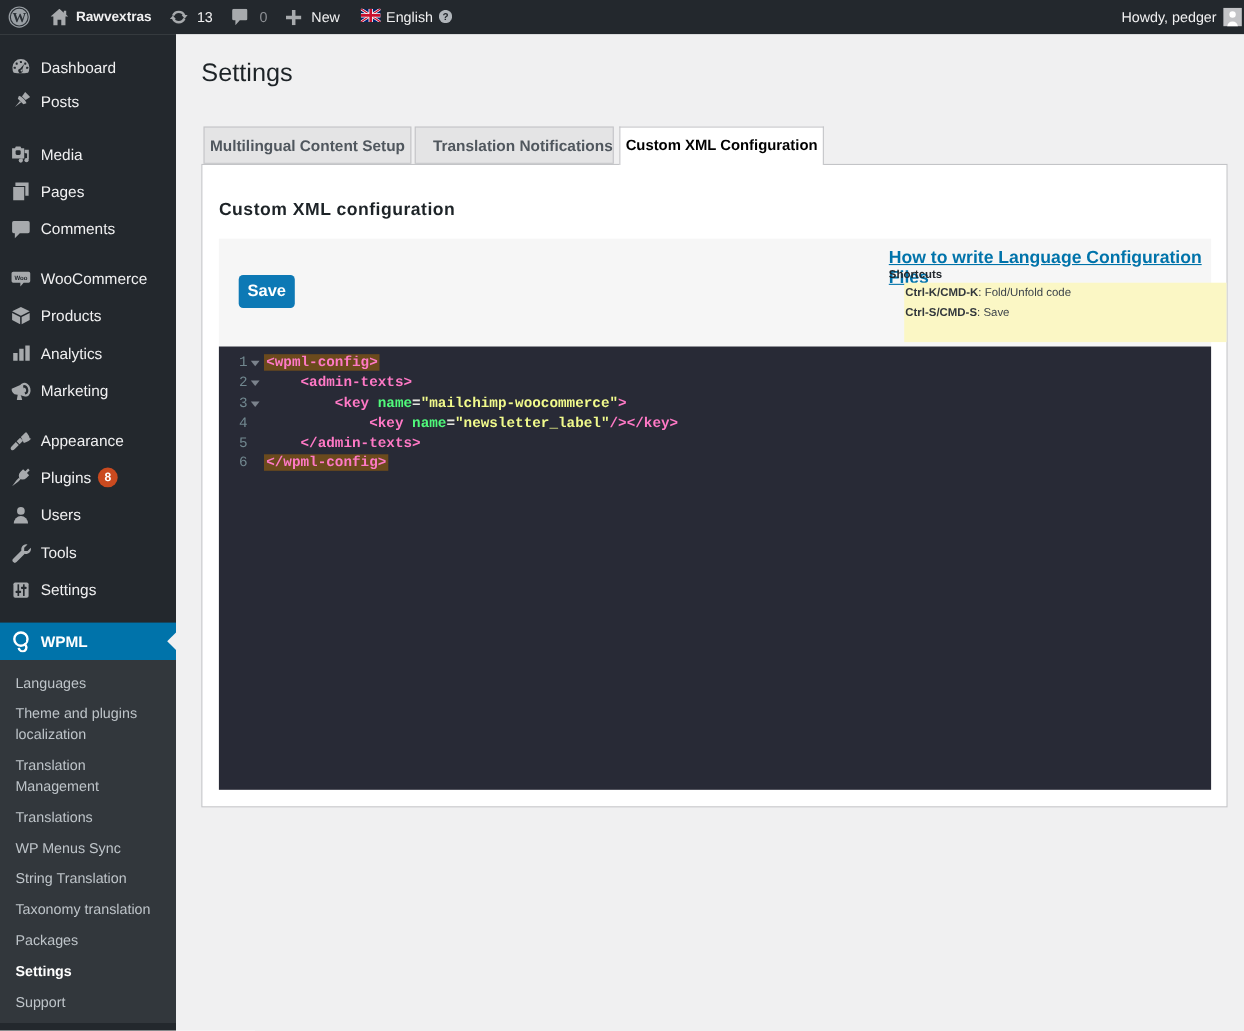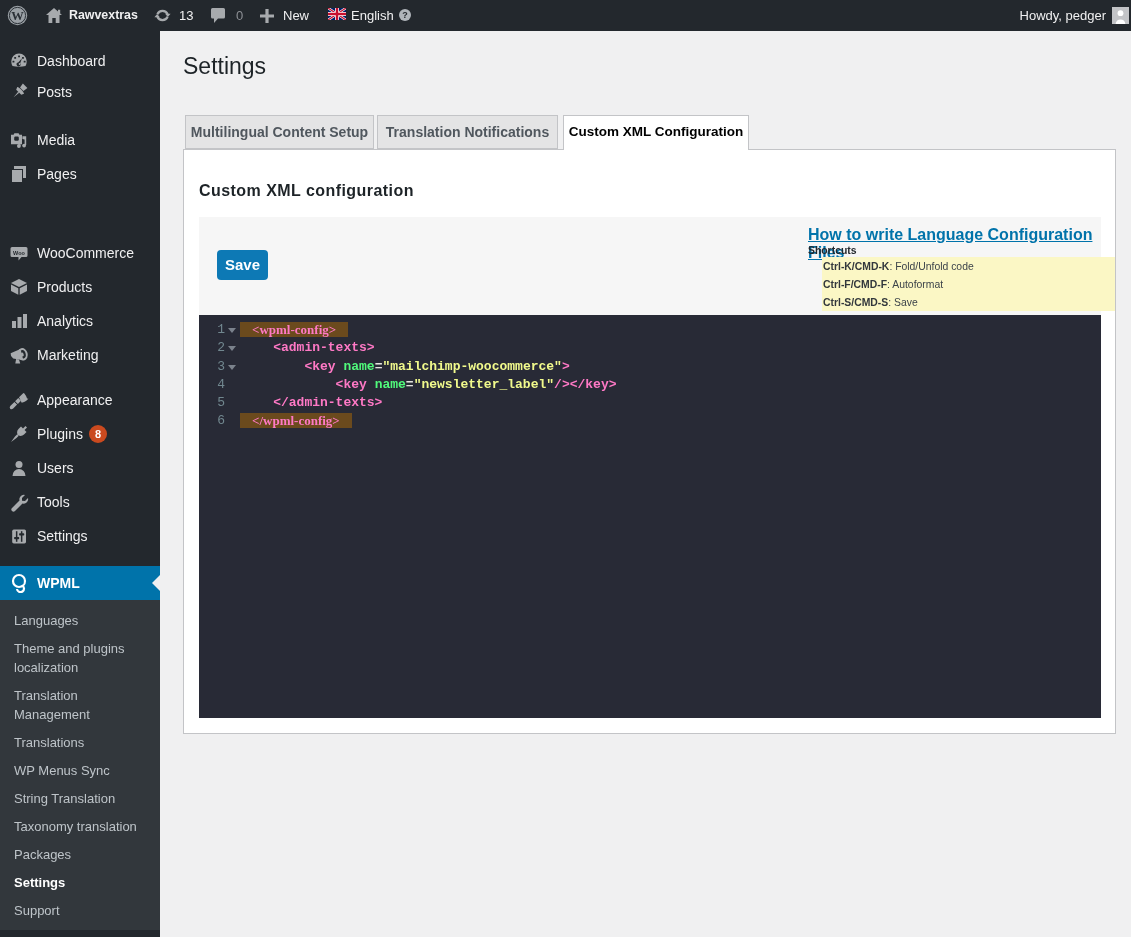--- a/index.html
+++ b/index.html
@@ -31,21 +31,21 @@
 #editor { position:absolute; left:199px; top:315px; width:902px; height:403px; background:#282a36; font-family:"Liberation Mono", monospace; font-size:13px; font-weight:bold; padding-top:6px; }
 .cl { height:18.3px; line-height:18.3px; white-space:pre; position:relative; }
 .ln { position:absolute; left:0; width:26px; text-align:right; color:#71878f; font-weight:normal; }
 .fold { position:absolute; left:29px; top:0; width:0; height:0; }
 .fold:after { content:""; position:absolute; top:7px; left:0; border:4px solid transparent; border-top:5px solid #7b828c; }
 .code { position:absolute; left:43px; }
 .pink { color:#ff79c6; }
 .green { color:#50fa7b;text-align:right; }
 .yel { color:#f1fa8c; }
 .wht { color:#e4e4df; }
-.hl { background:#6b4a1d; padding:0 12px; margin:4px -2px;font-family:Liberation Serif, serif; }
+.hl { background:#6b4a1d; padding:0 2px; margin:4px -2px; }
 </style>
 </head>
 <body>
 <div id="topbar">
 
   <svg class="itm" style="left:7px;top:5px" width="21" height="21" viewBox="0 0 21 21">
     <circle cx="10.5" cy="10.5" r="9.7" fill="#9aa0a5"></circle>
     <circle cx="10.5" cy="10.5" r="8.1" fill="none" stroke="#2b3137" stroke-width="1"></circle>
     <text x="10.5" y="14.8" font-size="12.5" font-weight="bold" fill="#2b3137" text-anchor="middle" font-family="Liberation Serif">W</text>
   </svg>
@@ -133,20 +133,26 @@
           <path d="M8.4 16 L11.4 13.4 L11.4 16 Z"></path>
         </g>
       </svg>
     <span class="lbl">Media</span>
   </div>
   <div class="mi" style="top:126px">
     <svg class="ico" viewBox="0 0 20 20">
         <path fill="#a7aaad" d="M5 2 H17 V14 H14 V5 H5 Z M3 6 H13 V18 H3 Z"></path>
       </svg>
     <span class="lbl">Pages</span>
+  </div>
+  <div class="mi" style="top:160px">
+    <svg class="ico" viewBox="0 0 20 20">
+        <path fill="#a7aaad" d="M3.5 3 H16.5 A1.5 1.5 0 0 1 18 4.5 V12.5 A1.5 1.5 0 0 1 16.5 14 H9 L4.5 18.5 V14 H3.5 A1.5 1.5 0 0 1 2 12.5 V4.5 A1.5 1.5 0 0 1 3.5 3 Z"></path>
+      </svg>
+    <span class="lbl">Comments</span>
   </div>
   <div class="mi" style="top:205px">
     <svg class="ico" viewBox="0 0 20 20">
         <path fill="#a7aaad" d="M3 4 H17 A1.5 1.5 0 0 1 18.5 5.5 V12.5 A1.5 1.5 0 0 1 17 14 H12.5 L9.5 17.5 V14 H3 A1.5 1.5 0 0 1 1.5 12.5 V5.5 A1.5 1.5 0 0 1 3 4 Z"></path>
         <text x="10" y="11.5" font-size="5.5" font-weight="bold" fill="#23282d" text-anchor="middle" font-family="Liberation Sans">Woo</text>
       </svg>
     <span class="lbl">WooCommerce</span>
   </div>
   <div class="mi" style="top:239px">
     <svg class="ico" viewBox="0 0 20 20">
@@ -229,31 +235,30 @@
     <div class="si">String Translation</div>
     <div class="si">Taxonomy translation</div>
     <div class="si">Packages</div>
     <div class="si" style="color:#fff;font-weight:bold">Settings</div>
     <div class="si">Support</div>
   </div>
 </div>
 
 <div id="content-title">Settings</div>
 <div class="tab" style="left:185px;width:189px;">Multilingual Content Setup</div>
-<div class="tab" style="left:377px;width:181px;">Translation Notifications</div>
+<div class="tab" style="left:377px;width:181px;text-align:right;">Translation Notifications</div>
 <div class="tab" id="tab3" style="left:563px;width:186px;">Custom XML Configuration</div>
 <div id="panel"></div>
 <div id="panel-h">Custom XML configuration</div>
 <div id="toolbar"></div>
 <div id="savebtn">Save</div>
 <div id="howto">How to write Language Configuration Files</div>
 <div id="shortcuts-h">Shortcuts</div>
 <div id="yellowbox">
   <div><b>Ctrl-K/CMD-K</b>: Fold/Unfold code</div>
-  <div><b>Ctrl-F/CMD-F</b>: Autoformat</div>
   <div><b>Ctrl-S/CMD-S</b>: Save</div>
 </div>
 <div id="editor">
   <div class="cl"><span class="ln">1</span><span class="fold"></span><span class="code"><span class="pink hl">&lt;wpml-config&gt;</span></span></div>
   <div class="cl"><span class="ln">2</span><span class="fold"></span><span class="code"><span class="pink">    &lt;admin-texts&gt;</span></span></div>
   <div class="cl"><span class="ln">3</span><span class="fold"></span><span class="code"><span class="pink">        &lt;key </span><span class="green">name</span><span class="wht">=</span><span class="yel">"mailchimp-woocommerce"</span><span class="pink">&gt;</span></span></div>
   <div class="cl"><span class="ln">4</span><span class="code"><span class="pink">            &lt;key </span><span class="green">name</span><span class="wht">=</span><span class="yel">"newsletter_label"</span><span class="pink">/&gt;&lt;/key&gt;</span></span></div>
   <div class="cl"><span class="ln">5</span><span class="code"><span class="pink">    &lt;/admin-texts&gt;</span></span></div>
   <div class="cl"><span class="ln">6</span><span class="code"><span class="pink hl">&lt;/wpml-config&gt;</span></span></div>
 </div>

